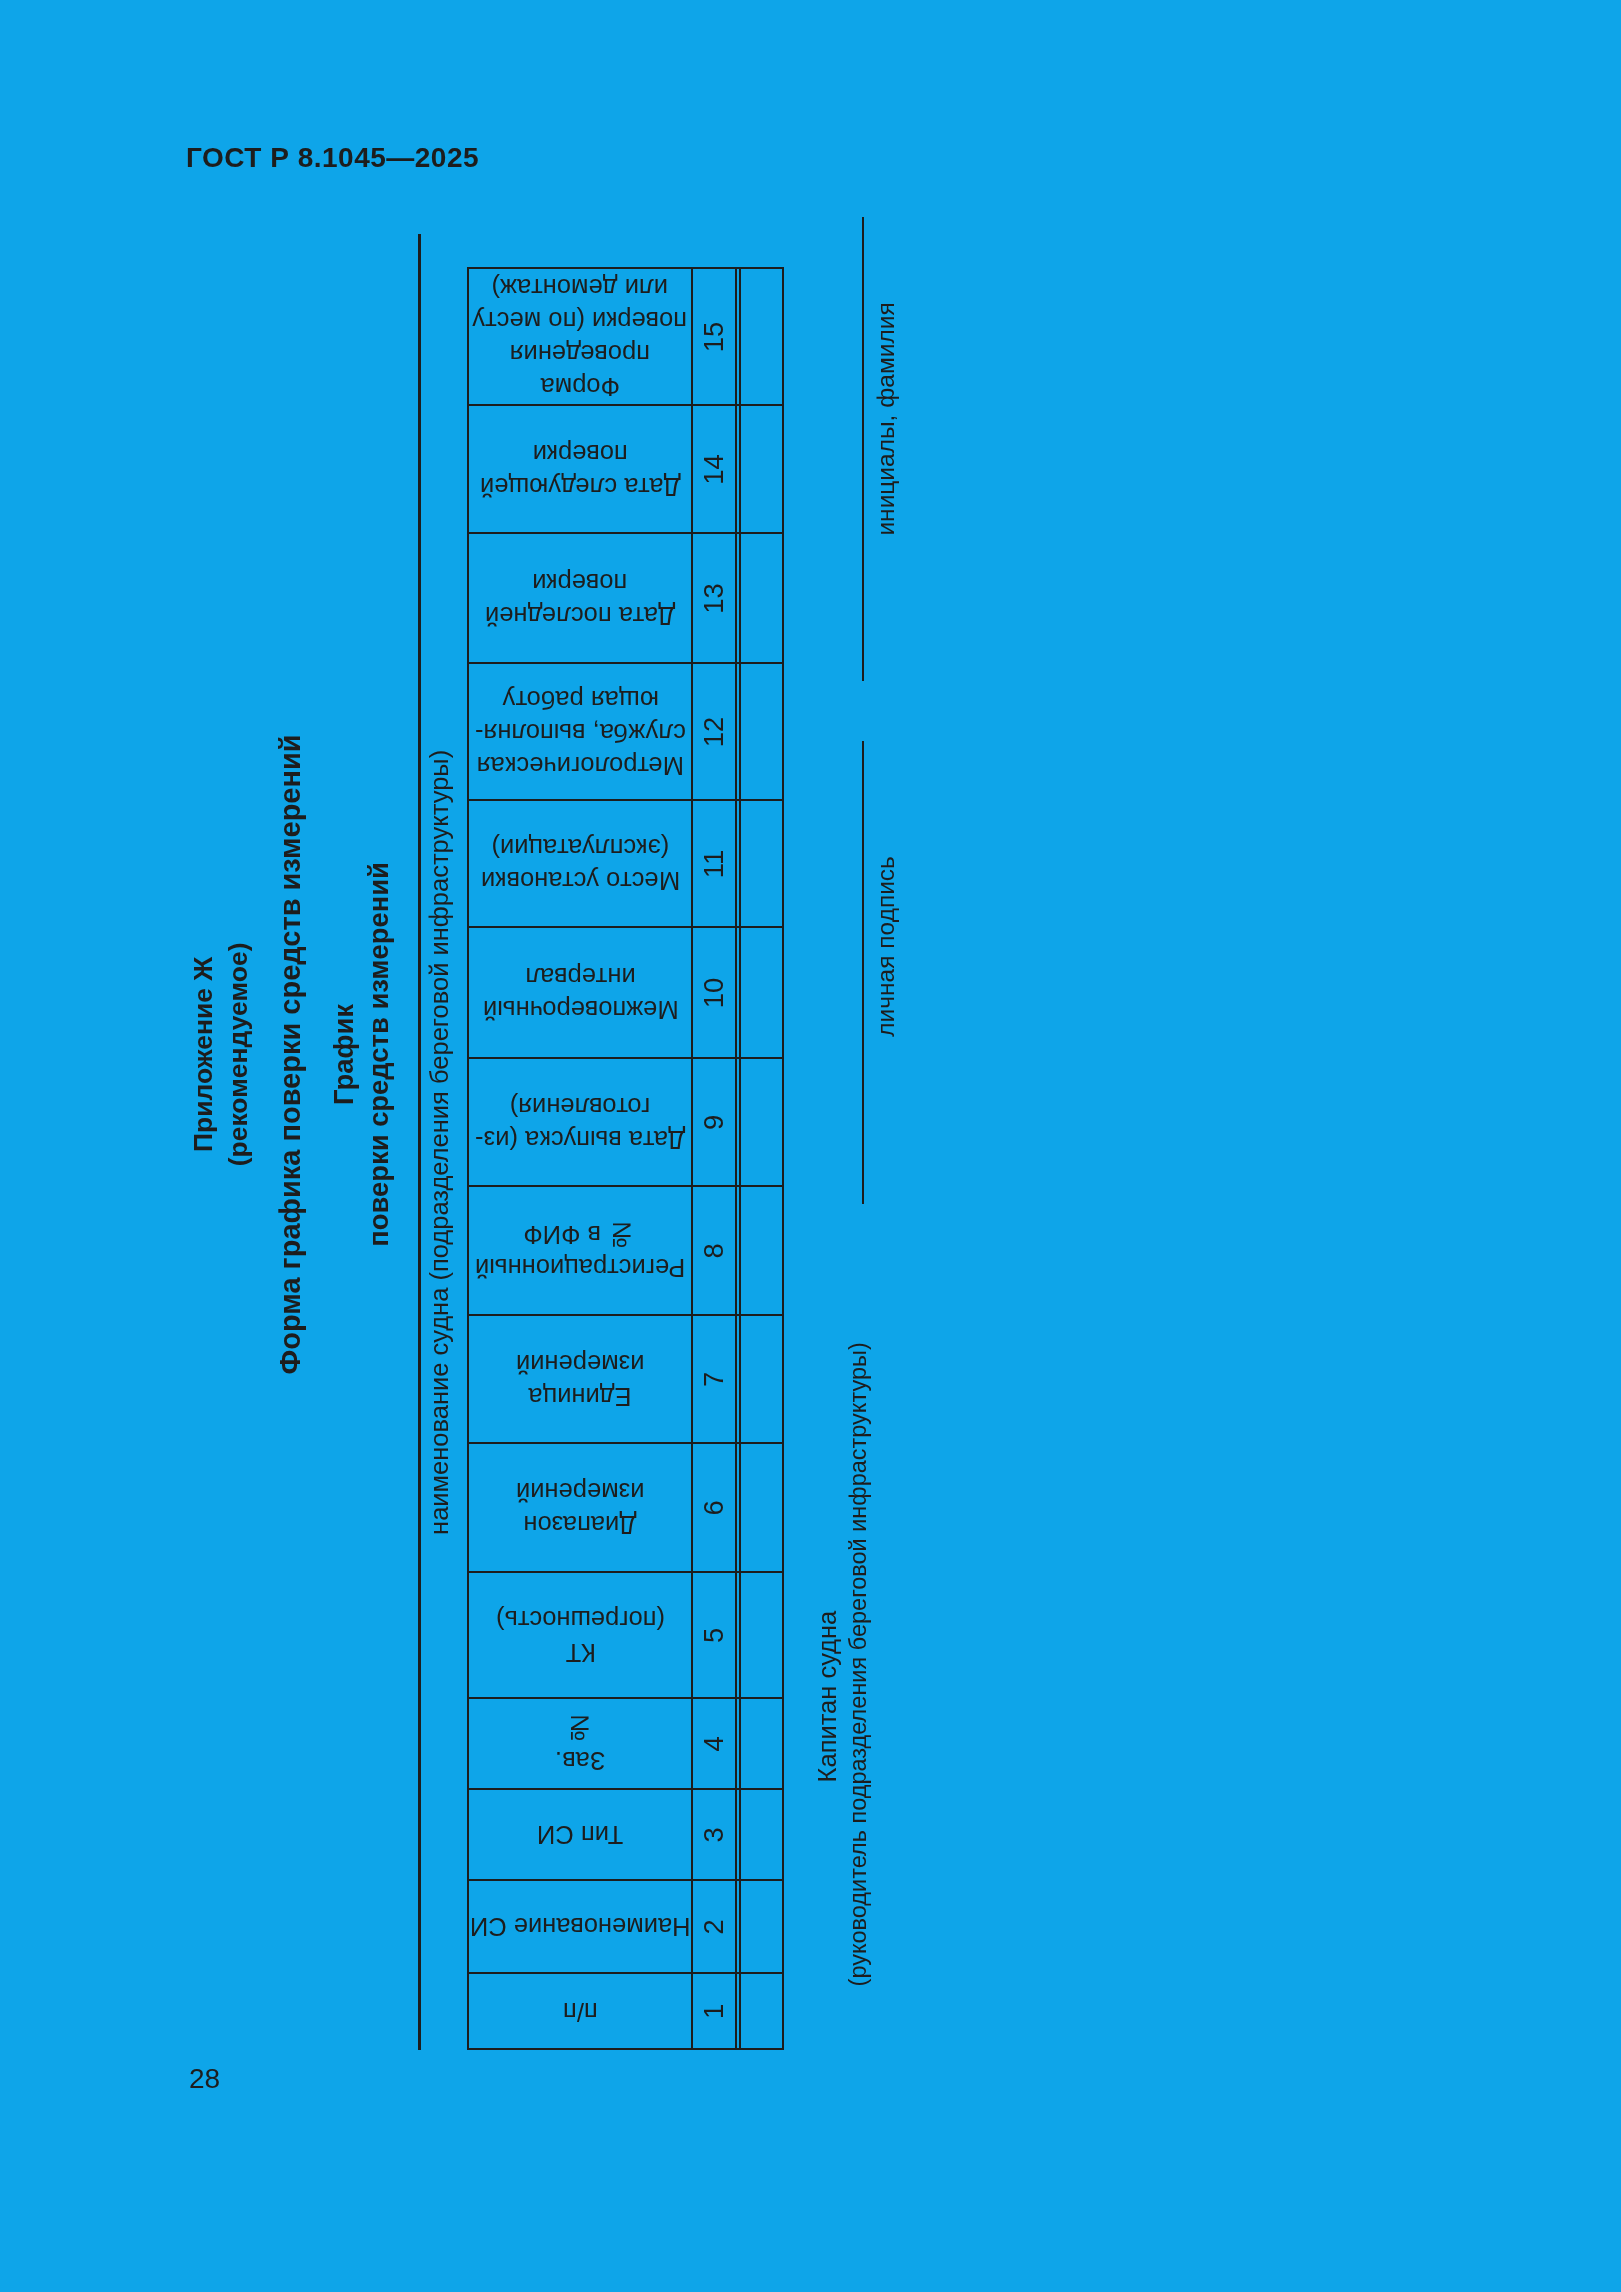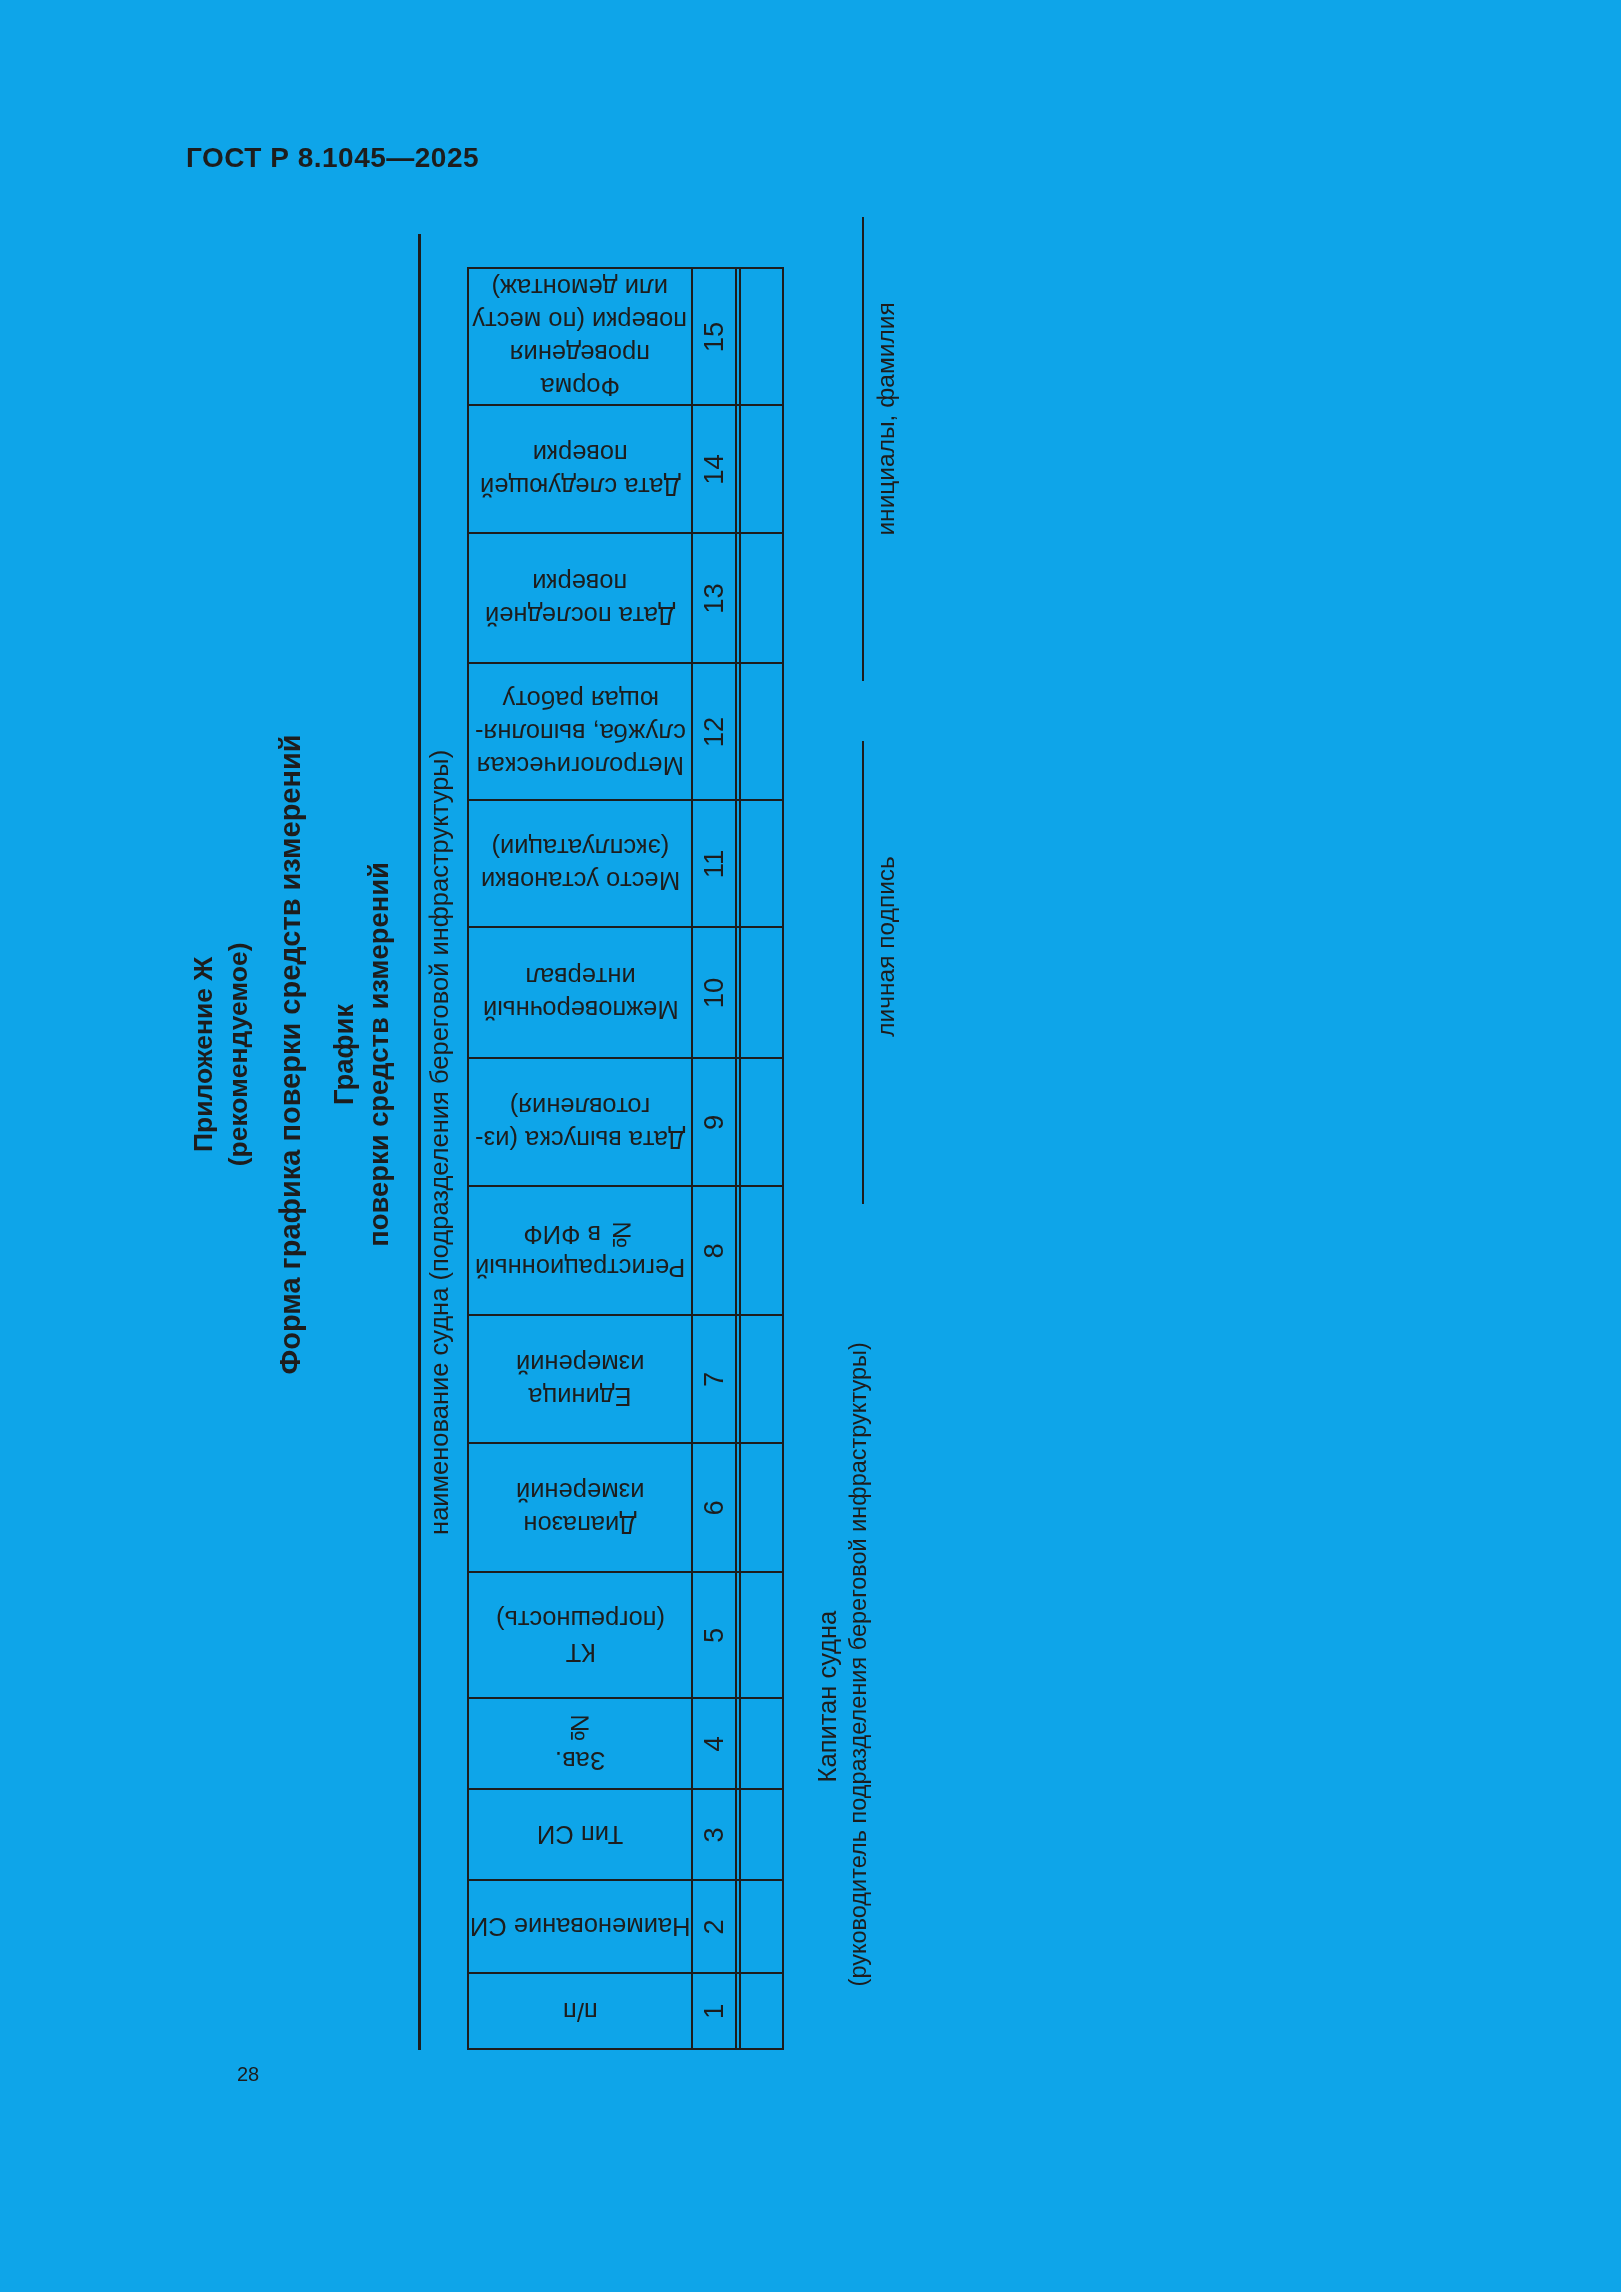--- a/index.html
+++ b/index.html
@@ -1,19 +1,19 @@
 <!DOCTYPE html>
 <html><head>
 <meta charset="utf-8">
 <style>
   html,body{margin:0;padding:0;background:#e8e8e8;}
   .page{position:relative;width:1621px;height:2293px;background:#0ea5e9;overflow:hidden;
         font-family:"Liberation Sans",sans-serif;color:#1d1d1d;padding-left:21px;}
   .doc-code{position:absolute;left:186px;top:142px;font-size:28px;font-weight:bold;letter-spacing:0.5px;}
-  .page-num{position:absolute;left:189px;top:2063px;font-size:20px;margin-left:48px;}
+  .page-num{position:absolute;left:189px;top:2063px;font-size:28px;}
 
   
   .landscape{position:absolute;left:147px;top:2068px;width:1843px;height:828px;
              transform:rotate(-90deg);transform-origin:0 0;}
 
   .titles{position:relative;left:88px;margin-left:17.6px;width:1816px;text-align:center;padding-top:39px;}
   .t1{font-size:26.5px;line-height:35px;font-weight:bold;}
   .t2{font-size:29px;line-height:37px;font-weight:bold;margin-top:15.7px;}
   .t3{font-size:27.4px;line-height:35px;font-weight:bold;}
   .t3.first{margin-top:17.6px;}

